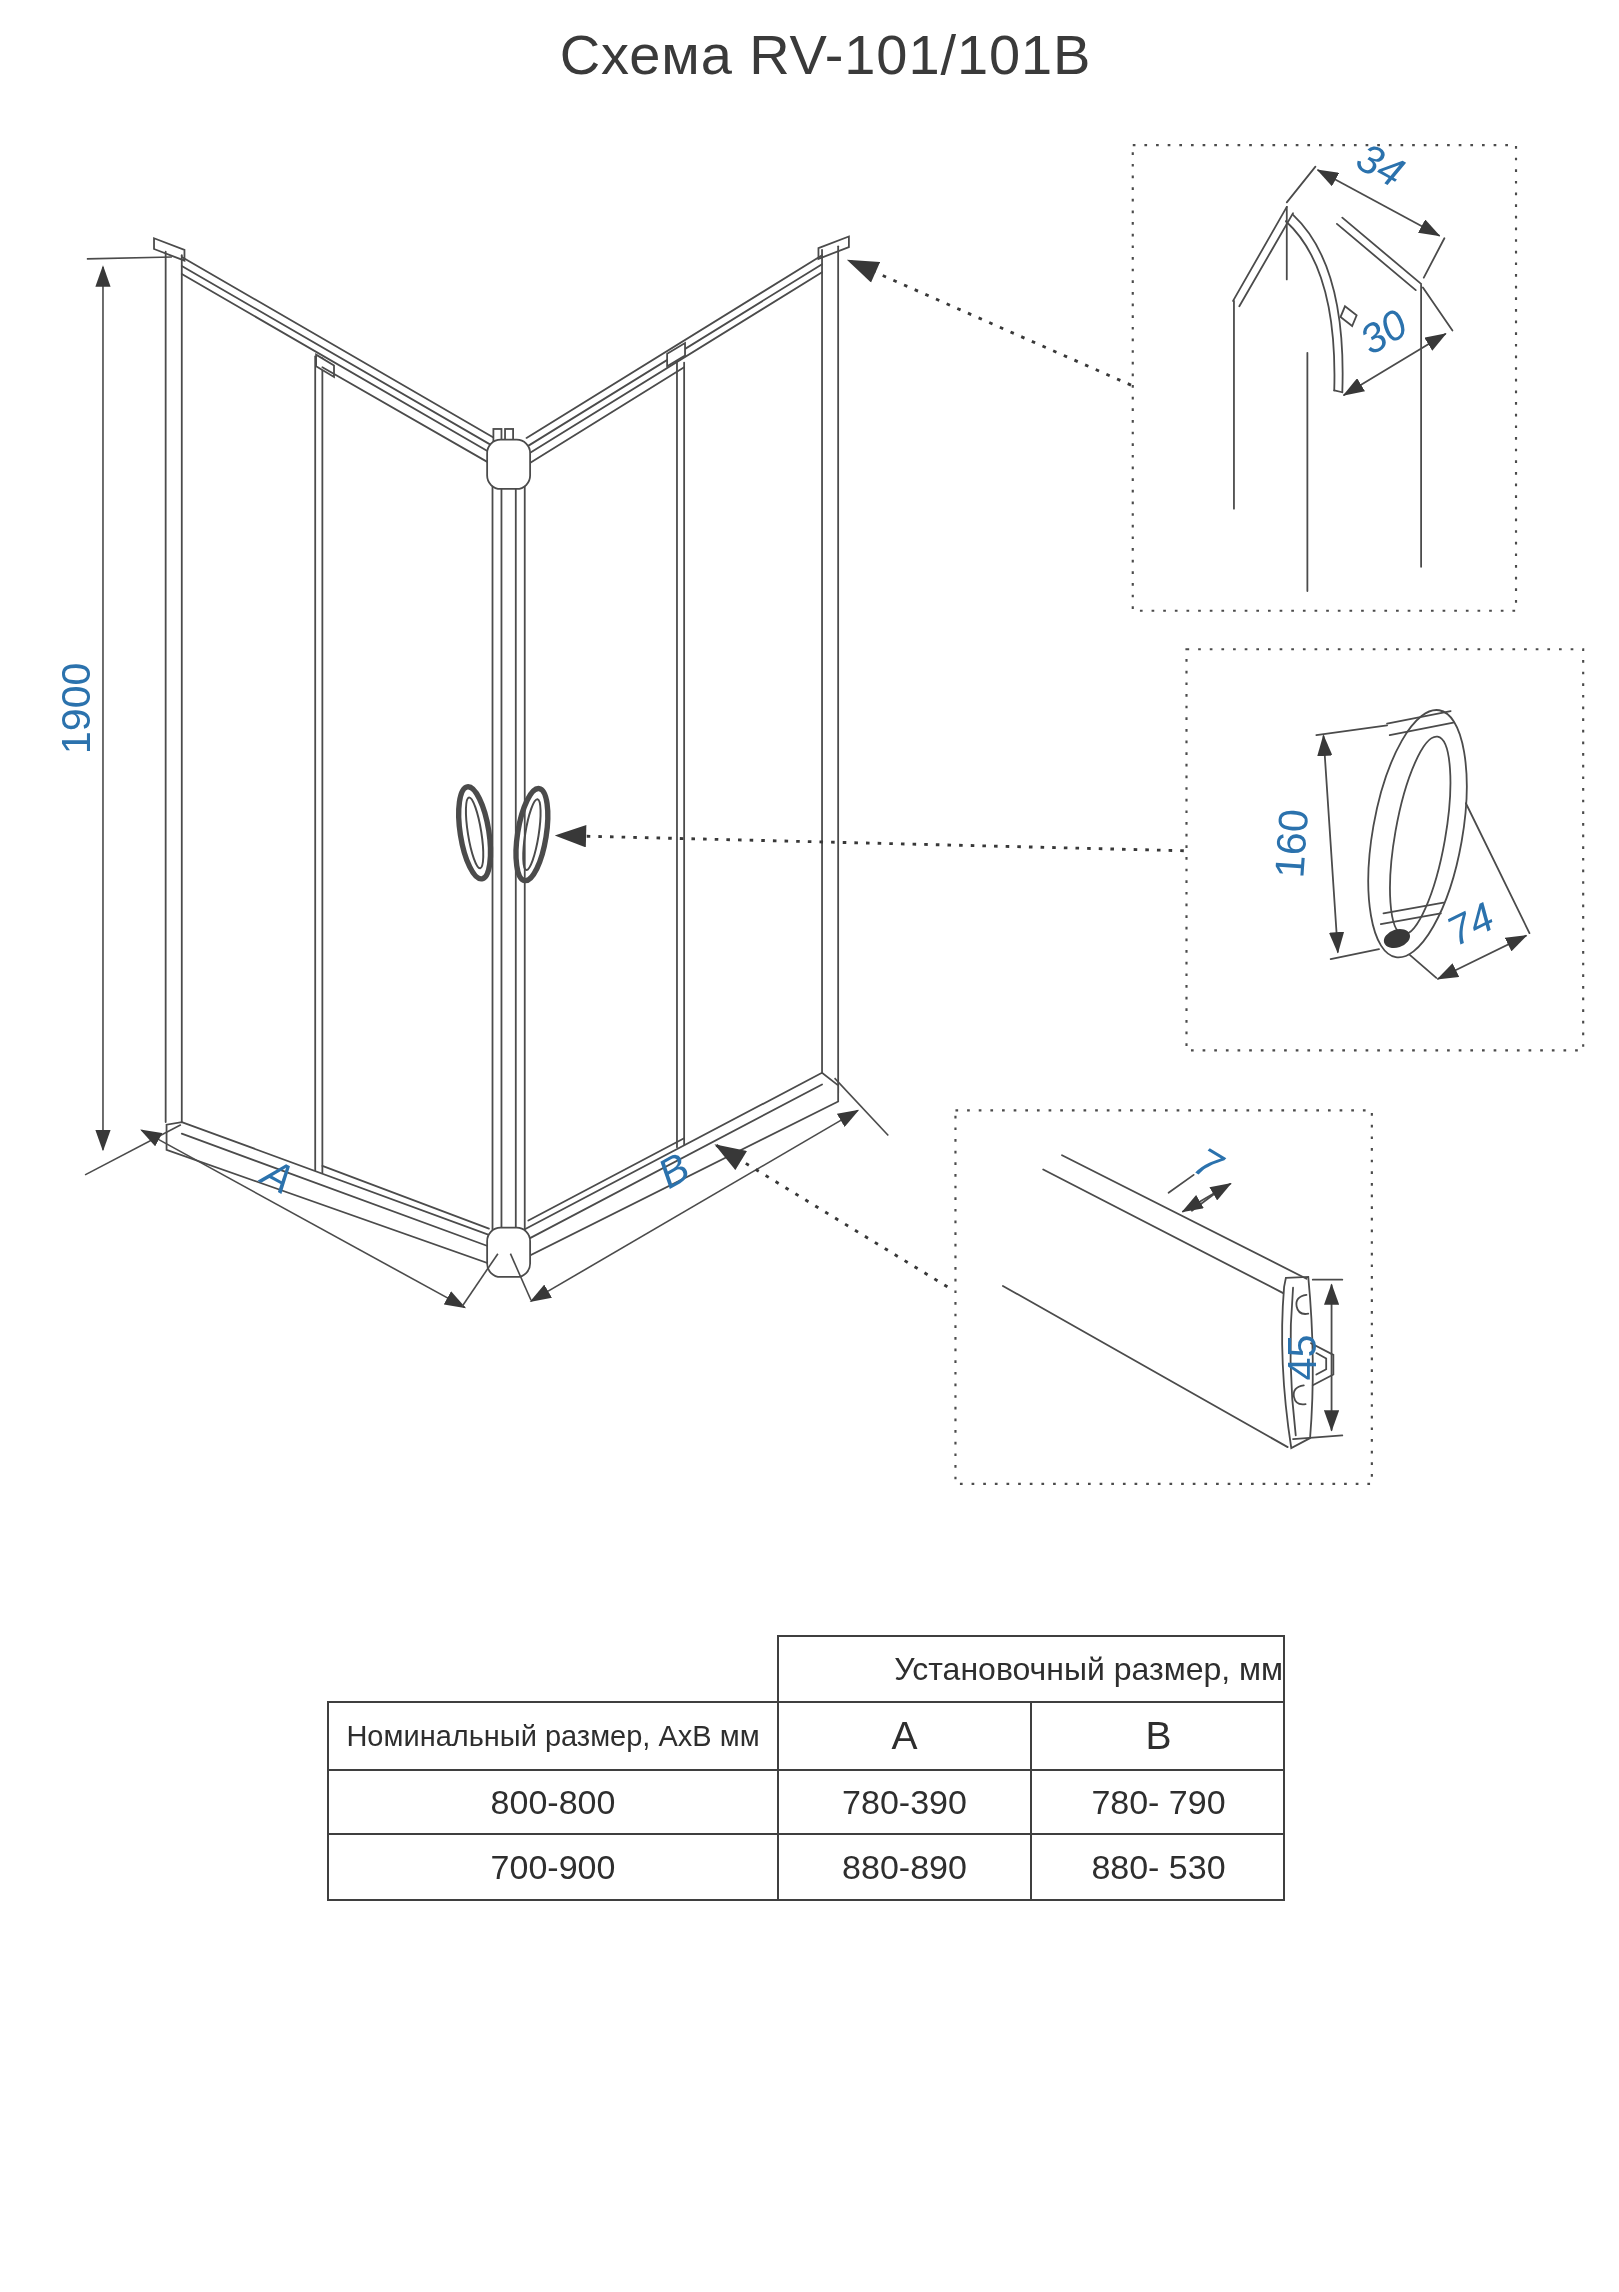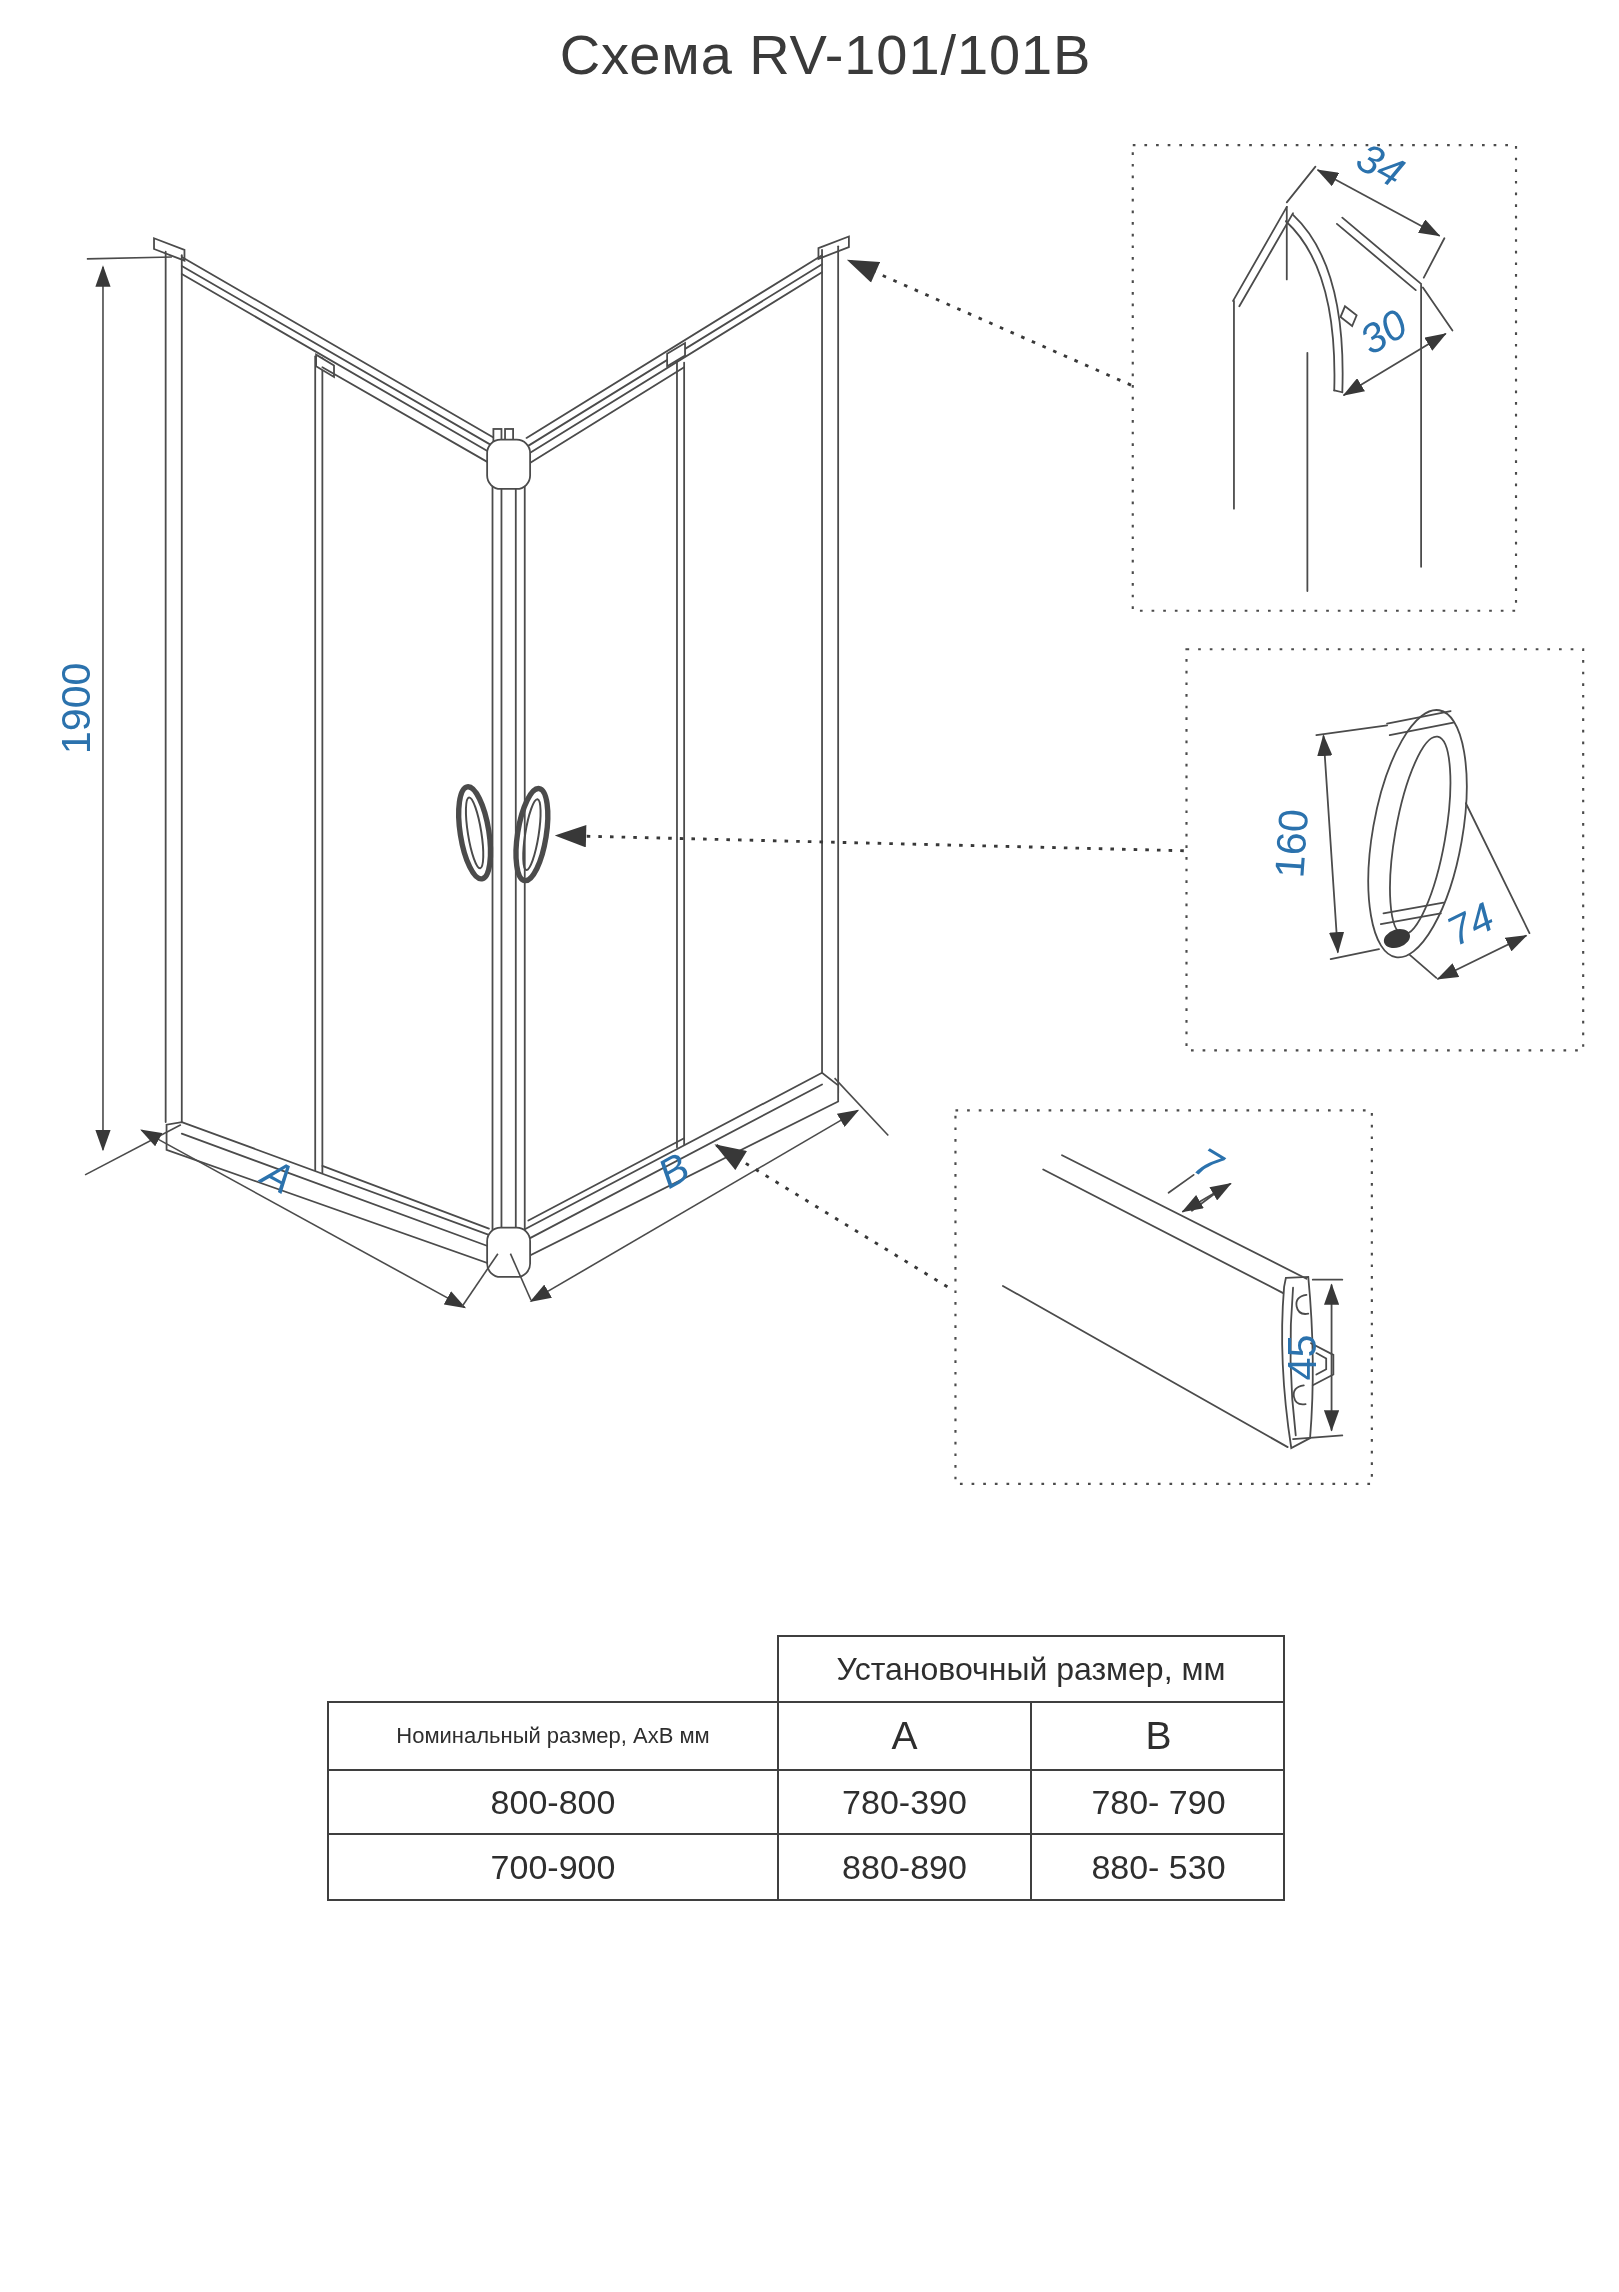--- a/index.html
+++ b/index.html
@@ -7,30 +7,30 @@
         font-family:"Liberation Sans",sans-serif;color:#3b3b3b;padding-left:32px;}
   .title{position:absolute;top:21.5px;left:0;width:100%;text-align:center;
          font-size:56px;font-weight:400;color:#3a3a3a;letter-spacing:0.9px;}
   .art{position:absolute;top:0;left:0;}
   .art text{font-family:"Liberation Sans",sans-serif;}
   .dim{font-size:46px;}
   .it{font-style:italic;}
   
   .tbl{position:absolute;left:327px;top:1635px;width:958px;height:269px;}
   .tbl-top{position:absolute;left:450px;top:0;width:508px;height:69px;box-sizing:border-box;
-           border:2.7px solid #3f3f3f;display:flex;align-items:center;justify-content:center;
+           border:2.7px solid #3f3f3f;display:flex;align-items:center;justify-content:flex-end;
            font-size:32px;color:#2e2e2e;background:#fff;}
   .tbl-grid{position:absolute;left:0;top:66px;width:958px;box-sizing:border-box;
             display:grid;grid-template-columns:450px 253px 253px;grid-template-rows:68px 64px 64px;
             border:2.7px solid #3f3f3f;background:#fff;}
   .c{display:flex;align-items:center;justify-content:center;box-sizing:border-box;
      border-right:2.7px solid #3f3f3f;border-bottom:2.7px solid #3f3f3f;color:#2e2e2e;}
   .c.last-col{border-right:none;}
   .c.last-row{border-bottom:none;}
-  .f-nom{font-size:22px;}
+  .f-nom{font-size:29px;}
   .f-ab{font-size:39px;}
   .f-data{font-size:34px;}
 </style>
 </head>
 <body>
 
 <div class="page">
 
   <div class="title">Схема RV-101/101B</div>
 

